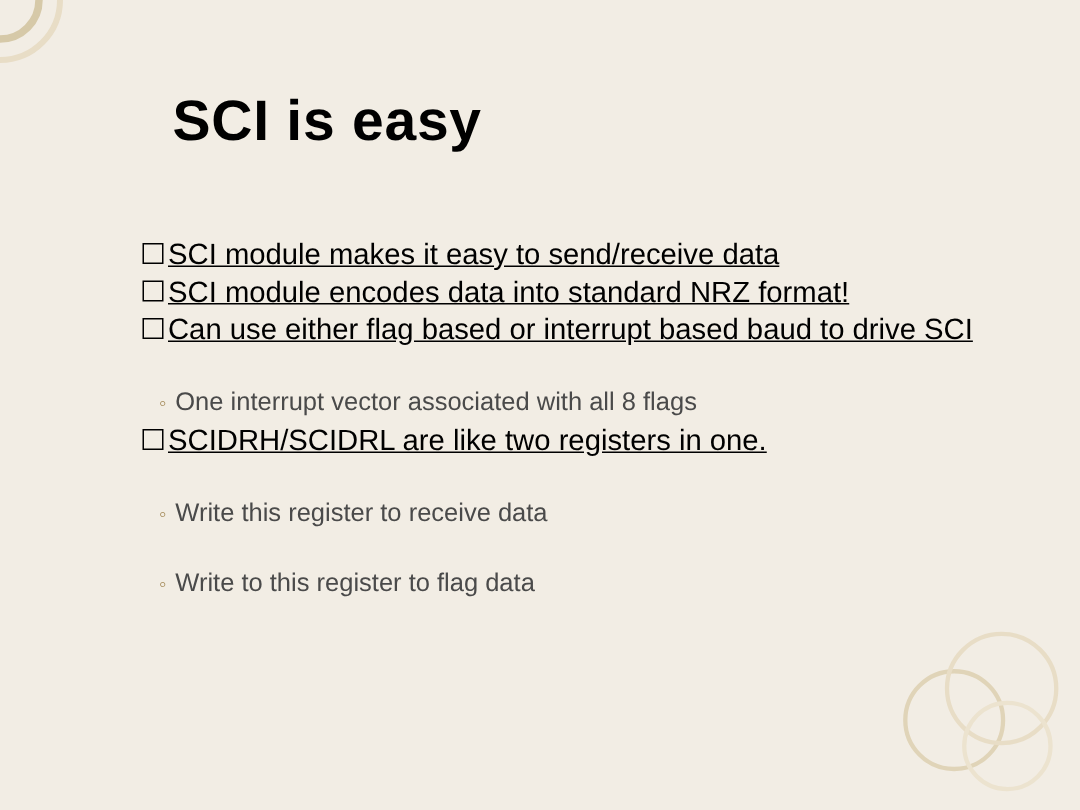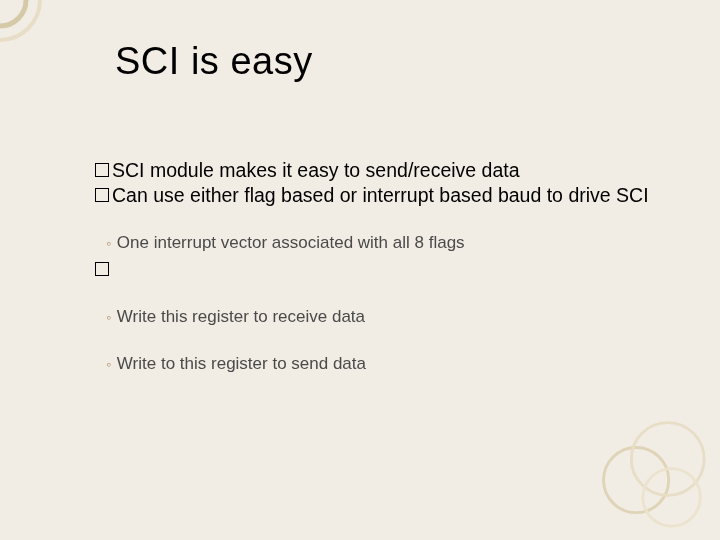--- a/index.html
+++ b/index.html
@@ -21,39 +21,40 @@
   .corner-deco {
     position: absolute;
     top: 0;
     left: 0;
     width: 60px;
     height: 50px;
     pointer-events: none;
   }
   .title {
     position: absolute;
-    top: 40px;
+    top: 60px;
     left: 115px;
     font-size: 38px;
-    font-weight: 400;
+    font-weight: 700;
     color: #000;
     letter-spacing: 0.5px;
   }
   .body {
     position: absolute;
     top: 158px;
     left: 95px;
     right: 60px;
     font-size: 19.5px;
     line-height: 1.28;
   }
   .bullet-line {
     margin-bottom: 0px;
     text-indent: -18px;
     padding-left: 18px;
+    text-decoration: underline;
   }
   .bullet-line .checkbox {
     font-family: "Arial", sans-serif;
     font-size: 14px;
     display: inline-block;
     width: 12px;
     height: 12px;
     border: 1.3px solid #000;
     margin-right: 3px;
     position: relative;
@@ -97,39 +98,42 @@
   </svg>
 
   <div class="title">SCI is easy</div>
 
   <div class="body">
 
     <div class="bullet-line">
       <span class="checkbox"></span><span>SCI module makes it easy to send/receive data</span>
     </div>
     <div class="bullet-line">
+      <span class="checkbox"></span><span>SCI module encodes data into standard NRZ format!</span>
+    </div>
+    <div class="bullet-line">
       <span class="checkbox"></span><span>Can use either flag based or interrupt based baud to drive SCI</span>
     </div>
 
     <div class="sub-list">
       <div class="sub-item">
         <span class="ring">◦ </span><span>One interrupt vector associated with all 8 flags</span>
       </div>
     </div>
 
     <div class="bullet-line">
-      <span class="checkbox"></span>
+      <span class="checkbox"></span><span>SCIDRH/SCIDRL are like two registers in one.</span>
     </div>
 
     <div class="sub-list">
       <div class="sub-item">
         <span class="ring">◦ </span><span>Write this register to receive data</span>
       </div>
       <div class="sub-item">
-        <span class="ring">◦ </span><span>Write to this register to send data</span>
+        <span class="ring">◦ </span><span>Write to this register to flag data</span>
       </div>
     </div>
 
   </div>
 
   <svg class="ring-deco" viewBox="0 0 120 120">
     <circle cx="45" cy="70" r="34" fill="none" stroke="#e0d4b8" stroke-width="3"></circle>
     <circle cx="78" cy="48" r="38" fill="none" stroke="#e8ddc6" stroke-width="3"></circle>
     <circle cx="82" cy="88" r="30" fill="none" stroke="#ece3cf" stroke-width="3"></circle>
   </svg>

